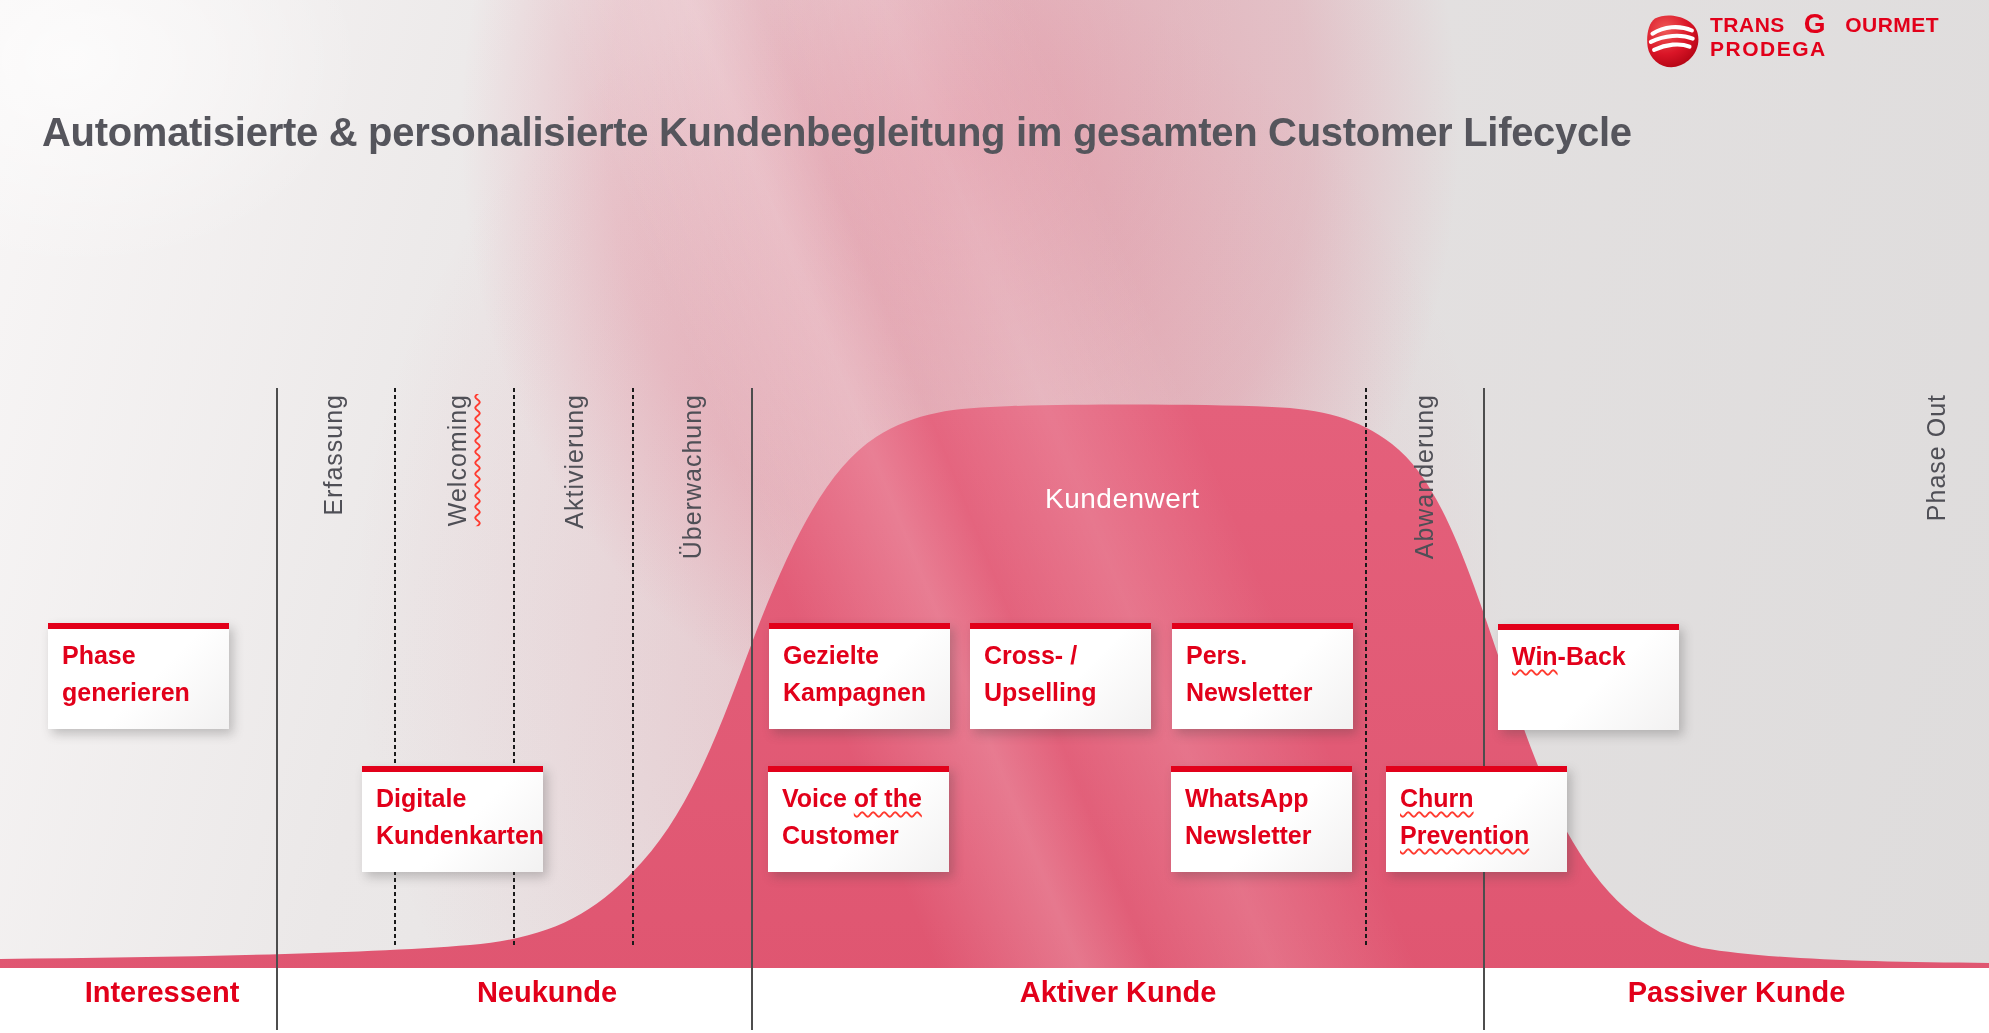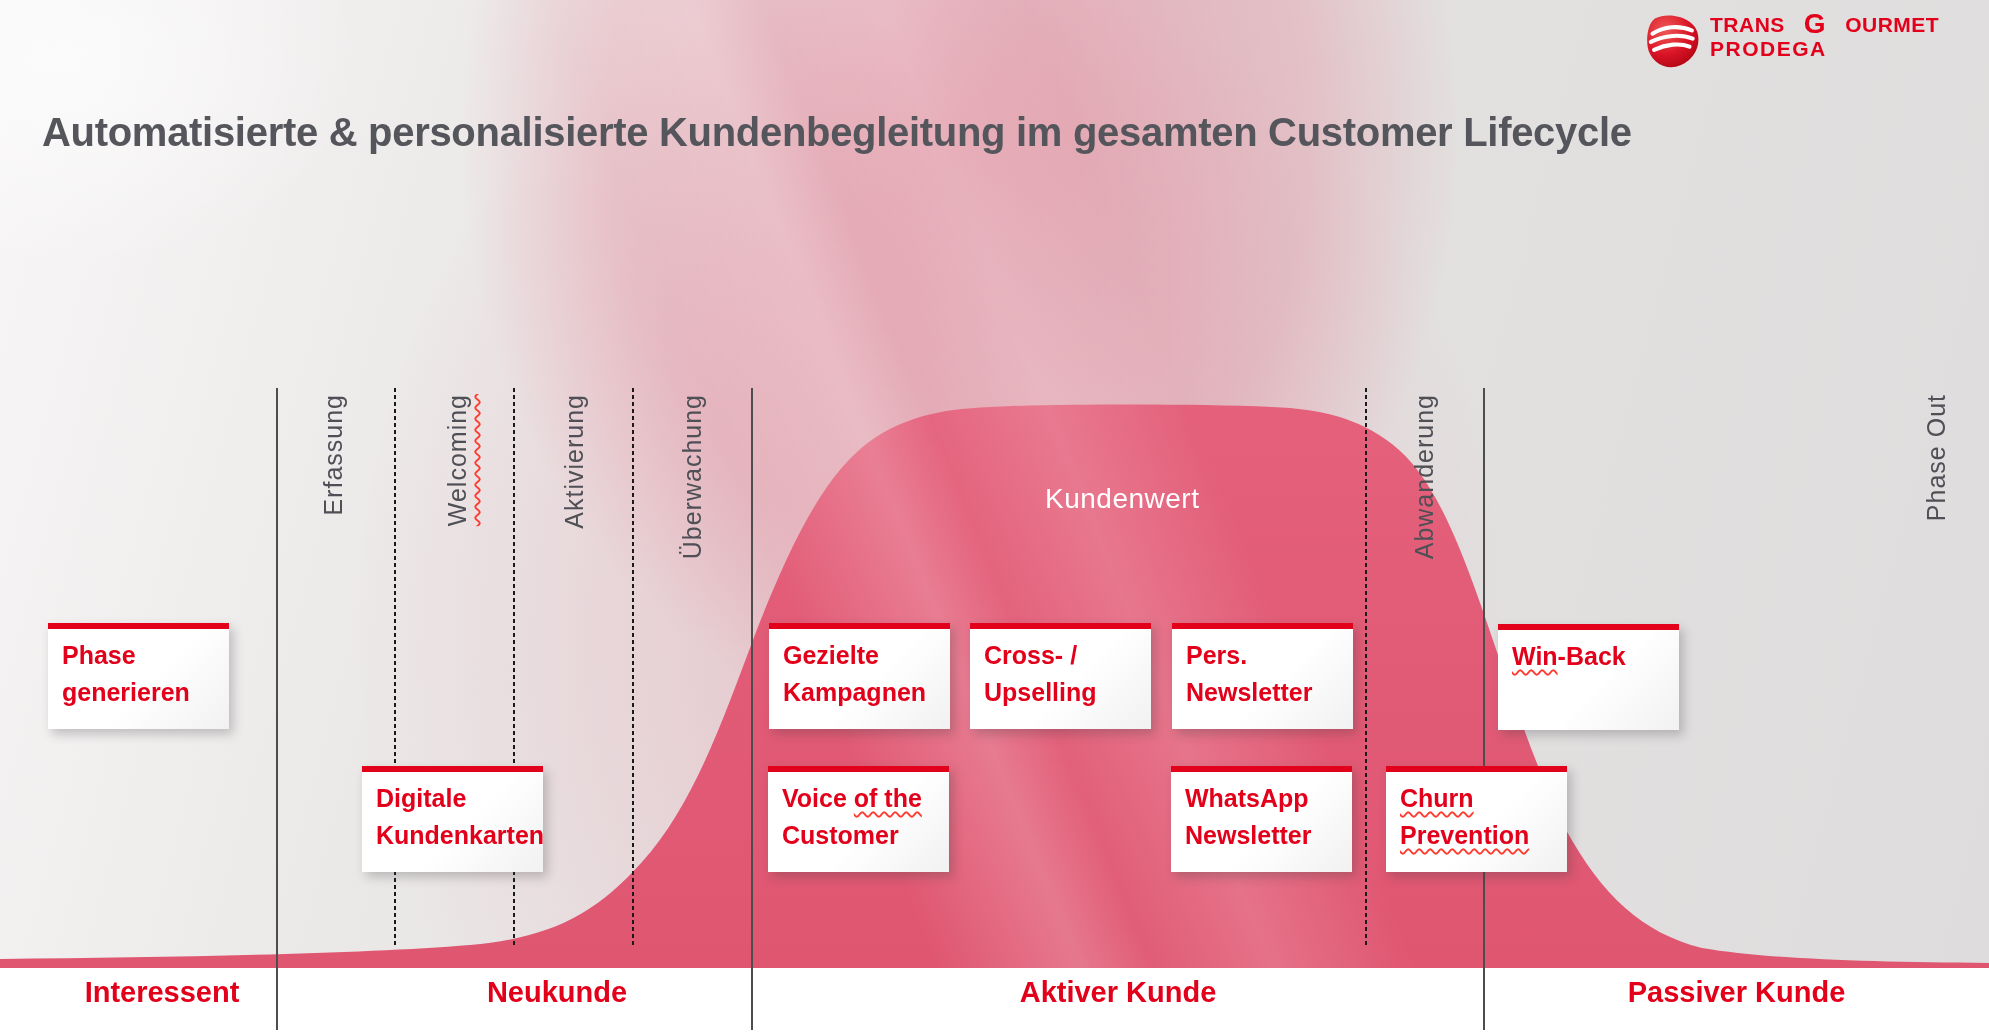--- a/index.html
+++ b/index.html
@@ -120,21 +120,21 @@
   <div class="card" style="left:1171px;top:766px">
     <div>WhatsApp</div>
     <div>Newsletter</div>
   </div>
   <div class="card" style="left:1386px;top:766px">
     <div class="wavy">Churn</div>
     <div class="wavy">Prevention</div>
   </div>
 
   <div class="phase" style="left:0;width:324px">Interessent</div>
-  <div class="phase" style="left:287px;width:540px">Neukunde</div>
+  <div class="phase" style="left:277px;width:540px">Neukunde</div>
   <div class="phase" style="left:752px;width:732px">Aktiver Kunde</div>
   <div class="phase" style="left:1484px;width:505px">Passiver Kunde</div>
 
   <div class="title">Automatisierte &amp; personalisierte Kundenbegleitung im gesamten Customer Lifecycle</div>
 
   <div class="logo">
     <svg class="logo-mark" viewBox="0 0 72 68">
       <defs>
         <radialGradient id="lg" cx="35%" cy="28%" r="85%">
           <stop offset="0" stop-color="#ef5a57"></stop>

